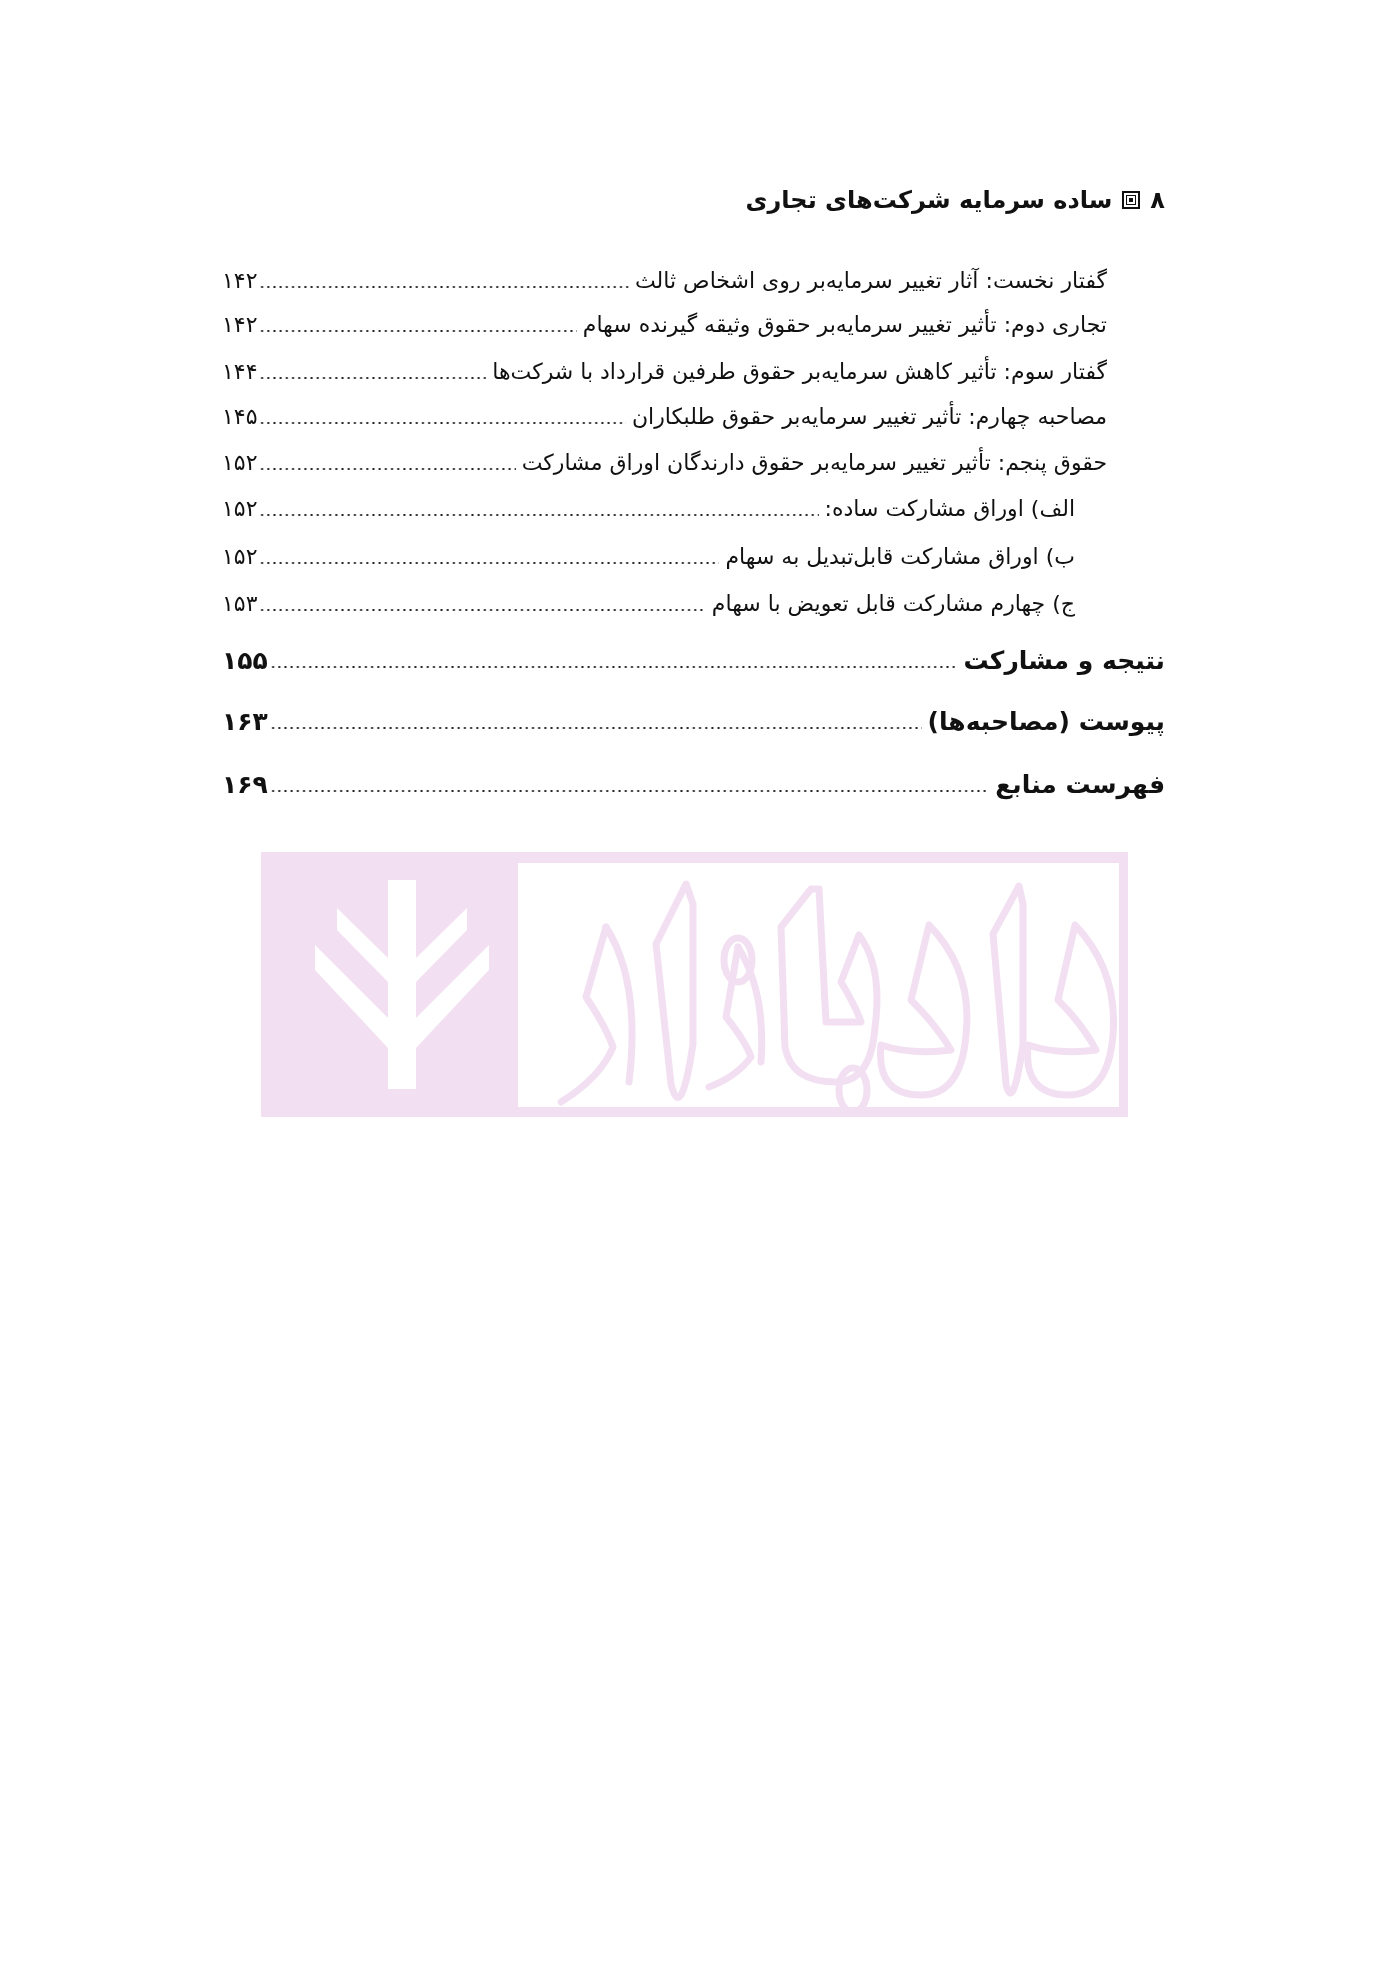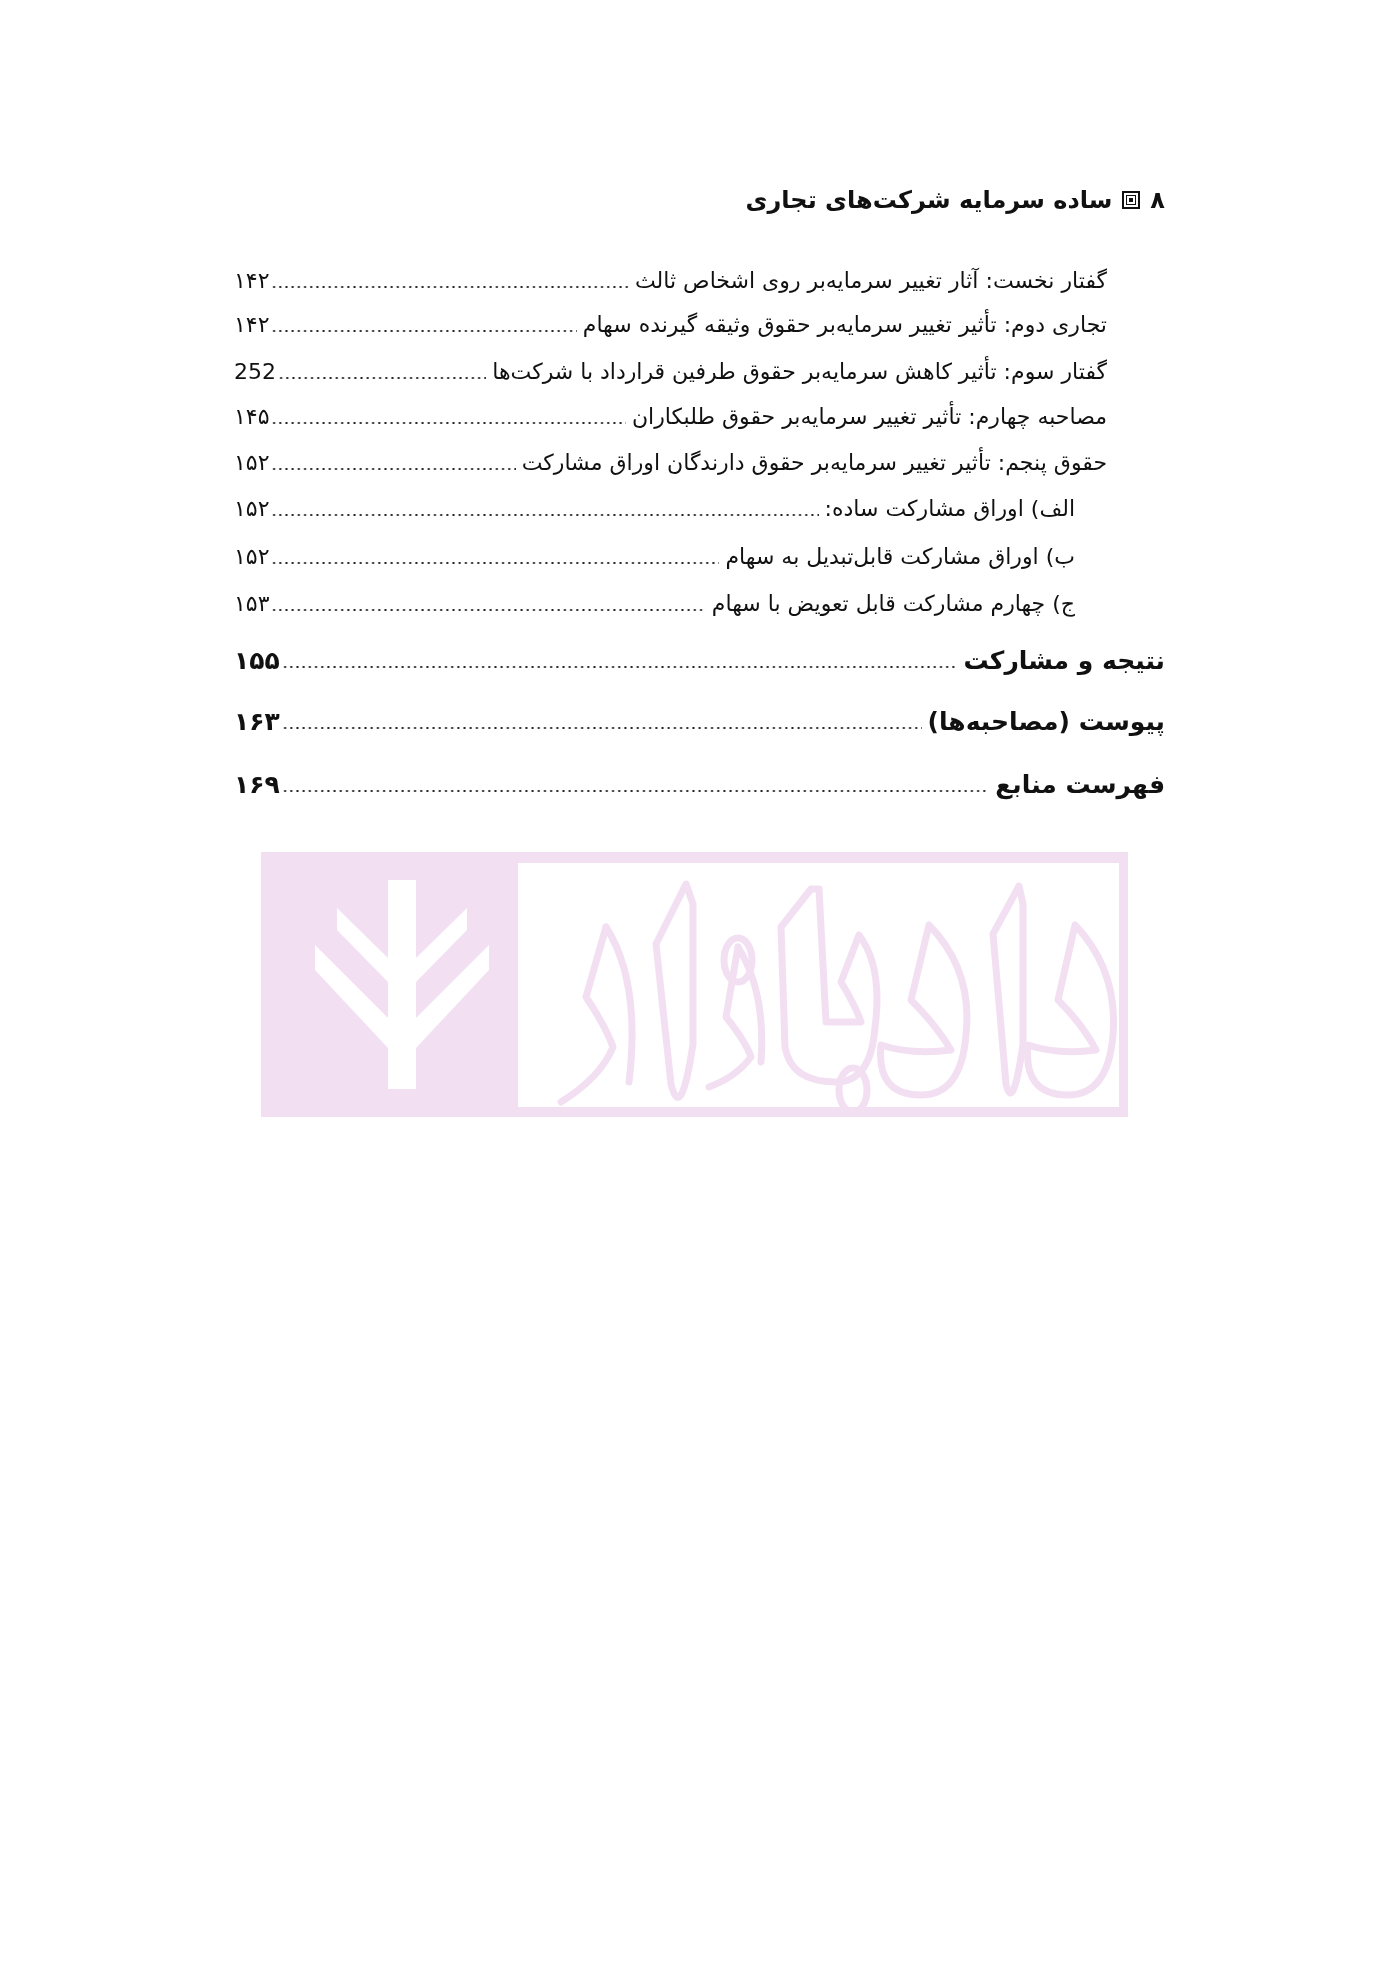--- a/index.html
+++ b/index.html
@@ -28,21 +28,21 @@
     direction: rtl; display: flex; align-items: center;
     font-family: "DejaVu Sans", sans-serif; color: #111;
     white-space: nowrap;
   }
   .row .title { flex: 0 0 auto; padding-left: 6px; }
   .row .leader {
     flex: 1 1 auto; height: 2px; margin-top: 14px;
     background-image: radial-gradient(circle, #222 1.1px, transparent 1.4px);
     background-size: 6.2px 3px; background-repeat: repeat-x; background-position: left center;
   }
-  .row .num { flex: 0 0 auto; padding-right: 2px; margin-left: 12px; }
+  .row .num { flex: 0 0 auto; padding-right: 2px; }
   .row.chapter { font-size: 22px; }
   .row.sub { font-size: 22px; }
   .row.major { font-size: 25px; font-weight: bold; }
 
   .logo {
     position: absolute; left: 261px; top: 852px; width: 867px; height: 265px;
     background: #f2e0f2;
   }
   .logo .inner-panel {
     position: absolute; left: 257px; top: 11px; width: 601px; height: 244px; background: #ffffff;
@@ -71,21 +71,21 @@
       <span class="num">۱۴۲</span>
     </div>
     <div class="row chapter" style="top:304px; right:280px;">
       <span class="title">تجاری دوم: تأثیر تغییر سرمایه‌بر حقوق وثیقه گیرنده سهام</span>
       <span class="leader"></span>
       <span class="num">۱۴۲</span>
     </div>
     <div class="row chapter" style="top:351px; right:280px;">
       <span class="title">گفتار سوم: تأثیر کاهش سرمایه‌بر حقوق طرفین قرارداد با شرکت‌ها</span>
       <span class="leader"></span>
-      <span class="num">252</span>
+      <span class="num">۱۴۴</span>
     </div>
     <div class="row chapter" style="top:396px; right:280px;">
       <span class="title">مصاحبه چهارم: تأثیر تغییر سرمایه‌بر حقوق طلبکاران</span>
       <span class="leader"></span>
       <span class="num">۱۴۵</span>
     </div>
     <div class="row chapter" style="top:442px; right:280px;">
       <span class="title">حقوق پنجم: تأثیر تغییر سرمایه‌بر حقوق دارندگان اوراق مشارکت</span>
       <span class="leader"></span>
       <span class="num">۱۵۲</span>

